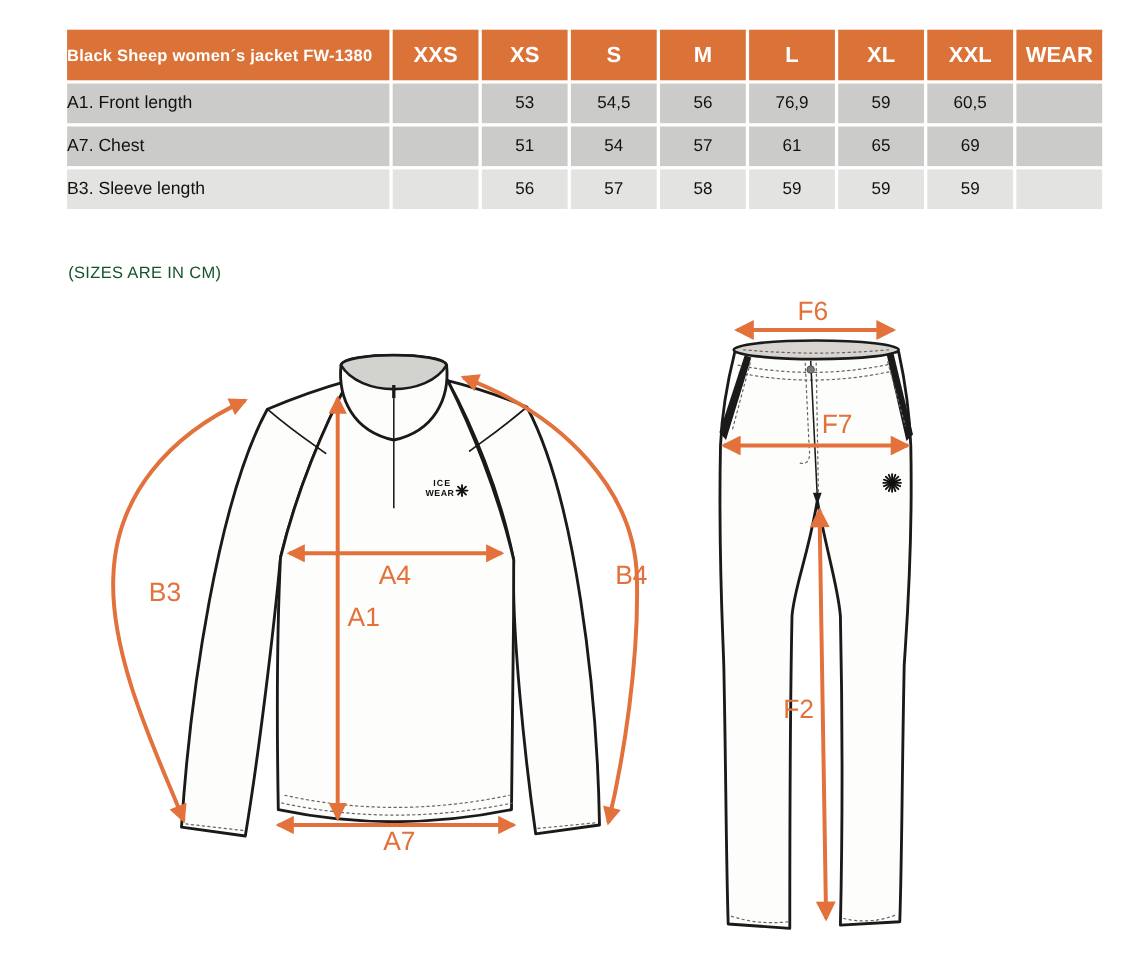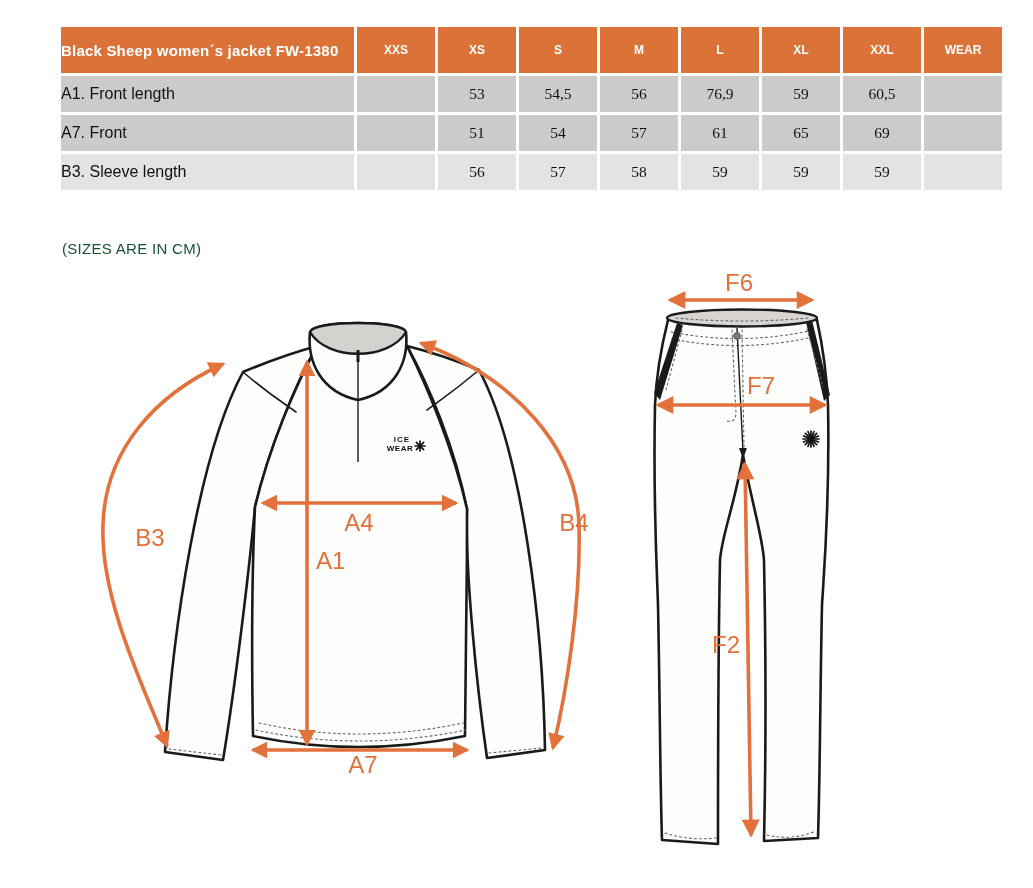--- a/index.html
+++ b/index.html
@@ -5,25 +5,25 @@
   html,body{margin:0;padding:0;background:#ffffff;}
   .page{position:relative;width:1033px;height:888px;background:#fff;overflow:hidden;
         font-family:"Liberation Sans",sans-serif;}
   
   table.size-table{position:absolute;left:58px;top:24px;width:947px;
         border-collapse:separate;border-spacing:3px;table-layout:fixed;}
   table.size-table th,table.size-table td{padding:0;}
   th.title-cell{background:#DB7238;color:#fff;font-family:"Liberation Sans",sans-serif;
         font-weight:bold;font-size:15px;text-align:left;padding-left:13px;height:46px;
         letter-spacing:.2px;}
-  th.size-cell{background:#DB7238;color:#fff;font-weight:bold;font-size:12px;
+  th.size-cell{background:#DB7238;color:#fff;font-weight:bold;font-size:20px;
         text-align:center;height:46px;width:78px;}
   td.row-label{font-family:Liberation Sans, sans-serif;font-size:16px;color:#111;
         text-align:left;padding-left:13px;height:36px;}
-  td.val{font-family:Liberation Serif, serif;font-size:15.5px;color:#111;
+  td.val{font-family:Liberation Sans, sans-serif;font-size:15.5px;color:#111;
         text-align:center;height:36px;}
   tr.dark td{background:#CBCBC9;}
   tr.light td{background:#E3E3E1;}
   
   .cm-note{position:absolute;left:62px;top:240px;color:#14532d;font-size:15px;
         letter-spacing:.3px;font-family:"Liberation Sans",sans-serif;}
   
   .jacket-svg{position:absolute;left:95px;top:300px;}
   .pants-svg{position:absolute;left:640px;top:272px;}
   .garment{fill:#FDFDFB;stroke:#1A1A1A;stroke-width:2.6;stroke-linejoin:round;stroke-linecap:round;}
@@ -59,21 +59,21 @@
         <td class="val"></td>
         <td class="val">53</td>
         <td class="val">54,5</td>
         <td class="val">56</td>
         <td class="val">76,9</td>
         <td class="val">59</td>
         <td class="val">60,5</td>
         <td class="val"></td>
       </tr>
       <tr class="dark">
-        <td class="row-label">A7. Front</td>
+        <td class="row-label">A7. Chest</td>
         <td class="val"></td>
         <td class="val">51</td>
         <td class="val">54</td>
         <td class="val">57</td>
         <td class="val">61</td>
         <td class="val">65</td>
         <td class="val">69</td>
         <td class="val"></td>
       </tr>
       <tr class="light">

